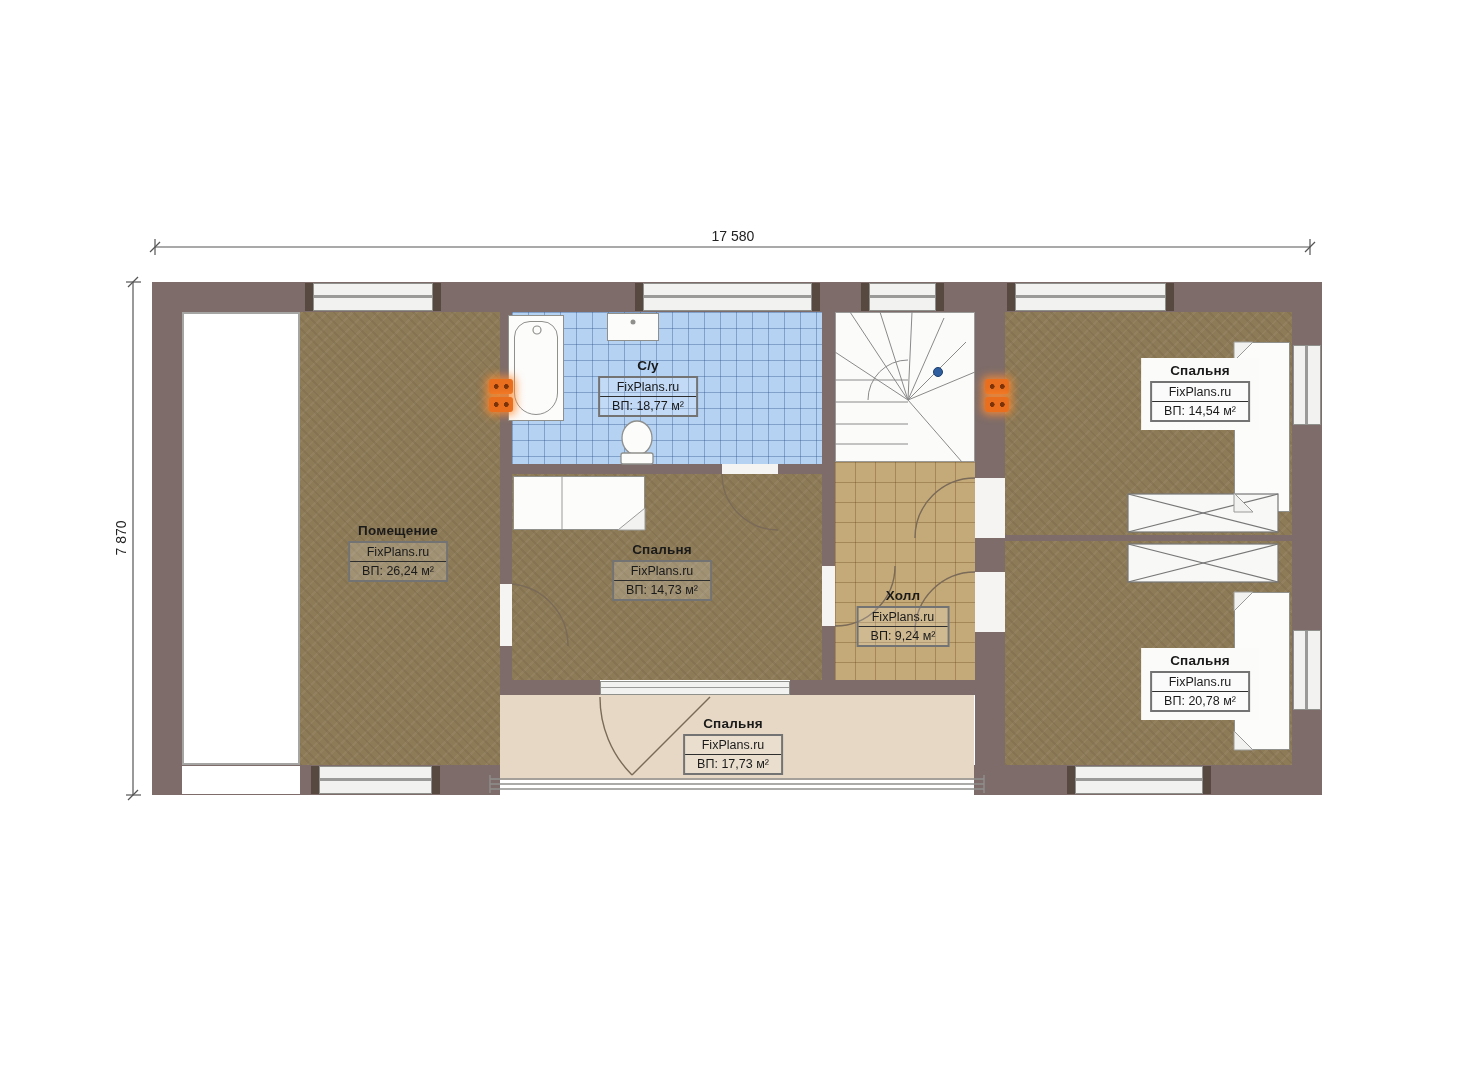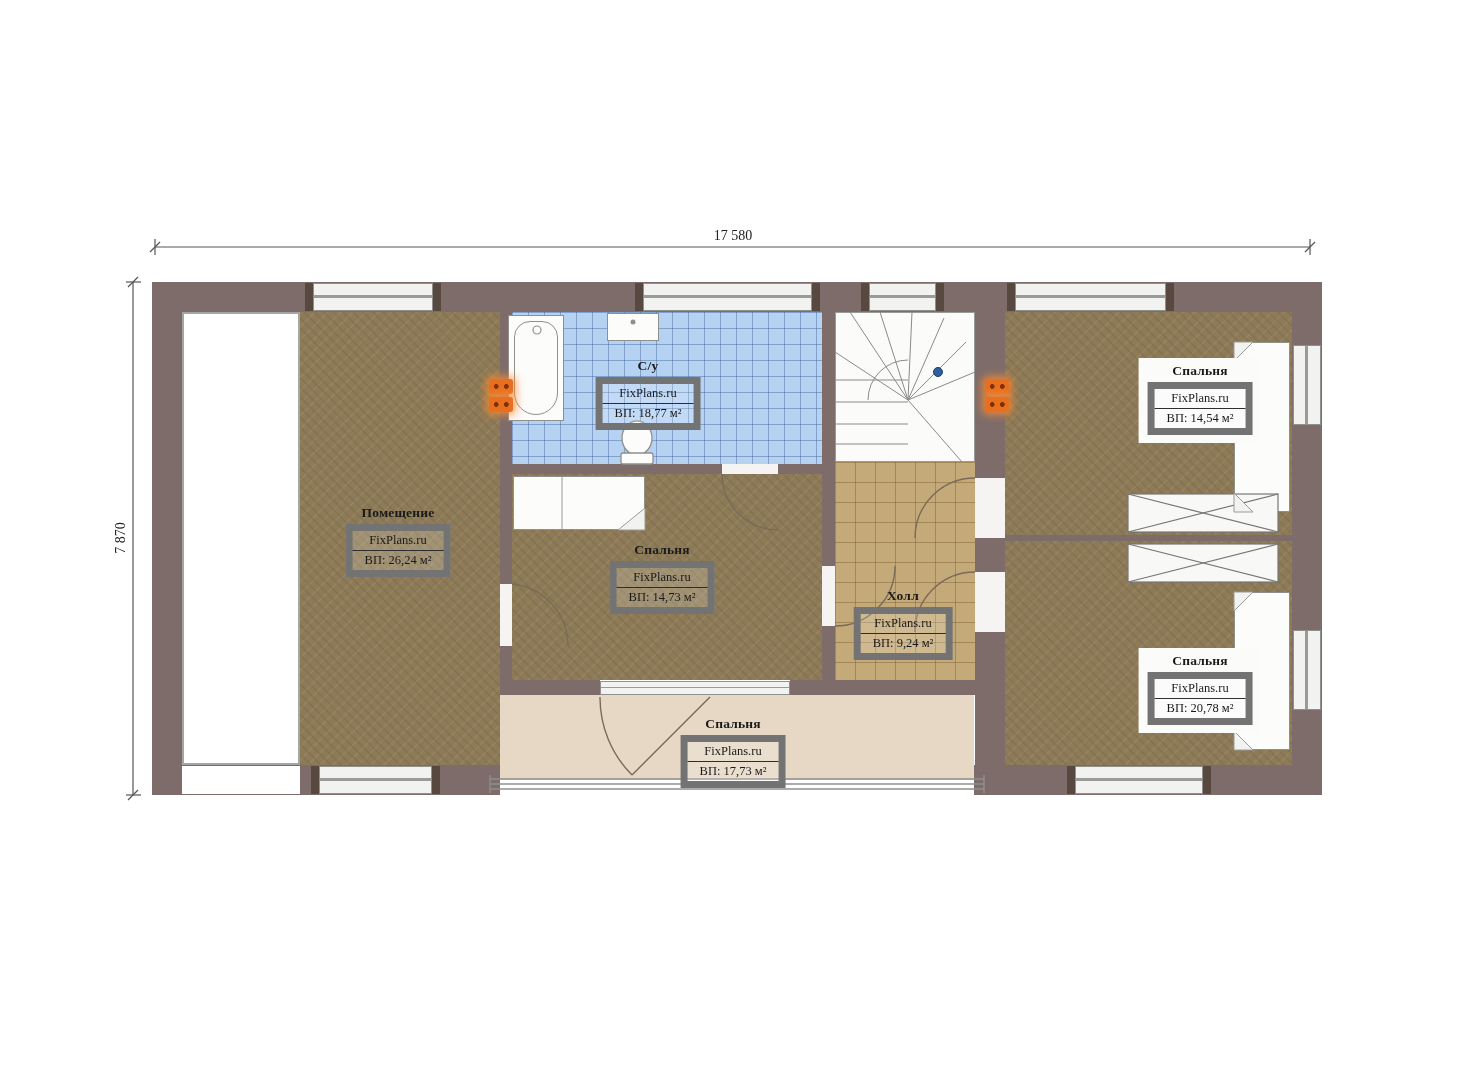--- a/index.html
+++ b/index.html
@@ -1,17 +1,17 @@
 <!DOCTYPE html>
 <html style="--c-wall: #7d6c6a; --c-carpet: #8d7a56; --c-tile-bathroom: #b5d2f3; --c-tile-hall: #c5aa79; --c-balcony: #e6d8c4; --c-radiator: #e96f1f; --c-marker-blue: #2f5f9e;"><head>
 <meta charset="utf-8">
 <style>
   html,body{margin:0;padding:0;background:#ffffff;}
   #page{position:relative;width:1474px;height:1080px;background:#ffffff;overflow:hidden;
-        font-family:Liberation Serif, serif;color:#1a1a1a;}
+        font-family:Liberation Sans, sans-serif;color:#1a1a1a;}
   .wall{position:absolute;background:var(--c-wall,#7d6c6a);}
   .window{position:absolute;background:#f2f2f0;border:1px solid #8f8f8c;box-sizing:border-box;}
   .window.h{background-image:linear-gradient(to bottom,transparent 0 44%,#9a9a98 44% 54%,transparent 54%);}
   .window.v{background-image:linear-gradient(to right,transparent 0 44%,#9a9a98 44% 54%,transparent 54%);}
   .jamb{position:absolute;background:#57493f;}
   .gap{position:absolute;background:#f5f4f2;}
   .floor{position:absolute;}
   .carpet{background-color:var(--c-carpet,#8d7a56);
     background-image:repeating-linear-gradient(45deg,rgba(0,0,0,.06) 0 2px,transparent 2px 7px),
                      repeating-linear-gradient(-45deg,rgba(255,255,255,.05) 0 2px,transparent 2px 9px);}
@@ -30,21 +30,21 @@
   .tub-inner{position:absolute;left:5px;top:5px;right:5px;bottom:5px;border:1.5px solid #8f8f8c;
              border-radius:16px 16px 22px 22px;}
   .radiator{position:absolute;background:var(--c-radiator,#e96f1f);border-radius:3px;
     box-shadow:0 0 9px 3px rgba(255,140,50,.8);
     background-image:radial-gradient(circle at 30% 50%,#7a3208 0 2.2px,transparent 2.6px),
                      radial-gradient(circle at 72% 50%,#7a3208 0 2.2px,transparent 2.6px);}
   .room-label{position:absolute;transform:translateX(-50%);display:flex;flex-direction:column;
               align-items:center;z-index:40;white-space:nowrap;}
   .room-label.light{background:#fbfbfa;padding:5px 9px 8px;}
   .room-title{font-weight:bold;font-size:13.5px;margin-bottom:3px;letter-spacing:.2px;}
-  .info-box{border:7px solid #737373;font-size:12.5px;text-align:center;background:rgba(255,255,255,.18);}
+  .info-box{border:2px solid #737373;font-size:12.5px;text-align:center;background:rgba(255,255,255,.18);}
   .info-brand{padding:2px 12px;border-bottom:1px solid #2e2e2e;}
   .info-area{padding:2px 12px;}
   .dim-label{position:absolute;font-size:14px;color:#222;z-index:45;}
   svg.overlay{position:absolute;left:0;top:0;z-index:30;pointer-events:none;}
 </style>
 </head>
 <body>
 
 <div id="page">
 
@@ -193,21 +193,21 @@
     <g stroke="#9a9a98" stroke-width="1" fill="#f2f2f0">
       <line x1="562" y1="477" x2="562" y2="529"></line>
       <path d="M 645 508 L 618 530 L 645 530 Z"></path>
       <path d="M 1234 342 L 1253 342 L 1234 361 Z"></path>
       <path d="M 1234 512 L 1253 512 L 1234 493 Z"></path>
       <path d="M 1234 592 L 1253 592 L 1234 611 Z"></path>
       <path d="M 1234 750 L 1253 750 L 1234 731 Z"></path>
     </g>
   </svg>
 
-  <div class="room-label" style="left:398px;top:505px;">
+  <div class="room-label" style="left:398px;top:523px;">
     <div class="room-title">Помещение</div>
     <div class="info-box">
       <div class="info-brand">FixPlans.ru</div>
       <div class="info-area">ВП: 26,24 м²</div>
     </div>
   </div>
 
   <div class="room-label" style="left:648px;top:358px;">
     <div class="room-title">С/у</div>
     <div class="info-box">

